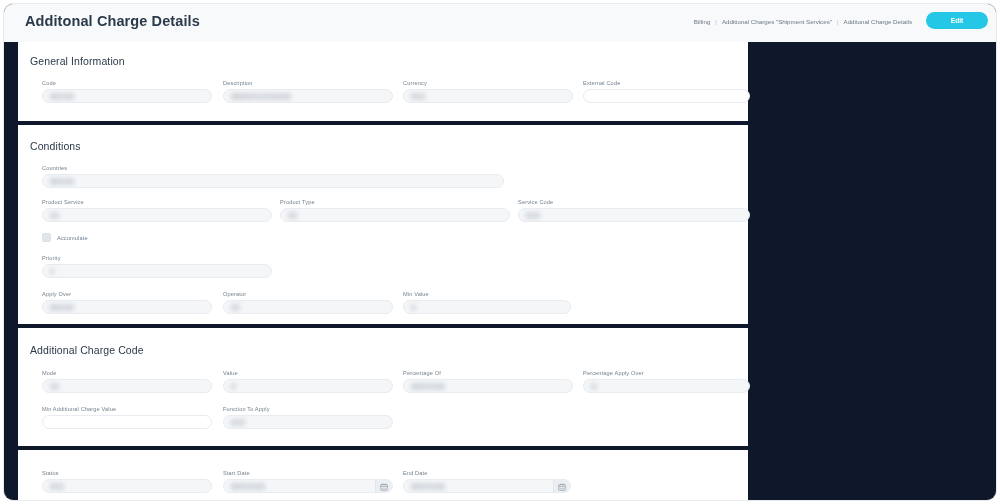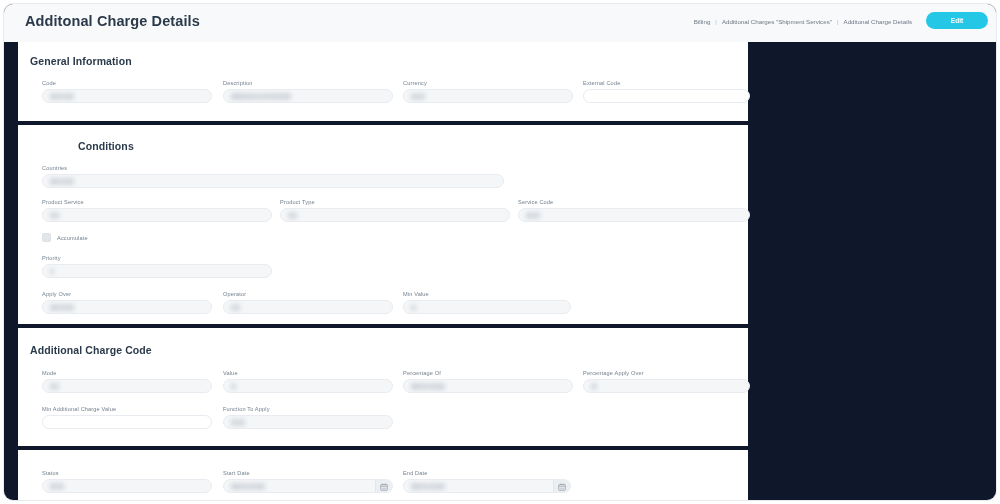--- a/index.html
+++ b/index.html
@@ -83,21 +83,21 @@
   }
   #card-general     { top: 38px;  height: 79px; }
   #card-conditions  { top: 121px; height: 199px; }
   #card-value       { top: 324px; height: 118px; }
   #card-dates       { top: 446px; height: 50px;  }
 
   .section-title {
     position: absolute;
     left: 12px;
     font-size: 10.5px;
-    font-weight: 700;
+    font-weight: 400;
     color: #2b3a4a;
     letter-spacing: 0.1px;
   }
 
   
   .field { position: absolute; }
   .field-label {
     font-size: 5.6px;
     color: #73808d;
     margin-bottom: 2.5px;
@@ -210,21 +210,21 @@
         </div>
     </div>
 
     <div class="field" style="left:565px; top:38px; width:167px;">
       <span class="field-label">External Code</span>
       <div class="field-input empty"></div>
     </div>
   </div>
 
   <div class="card" id="card-conditions">
-    <div class="section-title" style="top:15px;margin-left:48px;">Conditions</div>
+    <div class="section-title" style="top:15px;">Conditions</div>
 
     <div class="field" style="left:24px; top:40px; width:462px;">
       <span class="field-label">Countries</span>
       <div class="field-input">
           <span class="blur-val w1"></span>
         </div>
     </div>
 
     <div class="field" style="left:24px; top:74px; width:230px;">
       <span class="field-label">Product Service</span>

